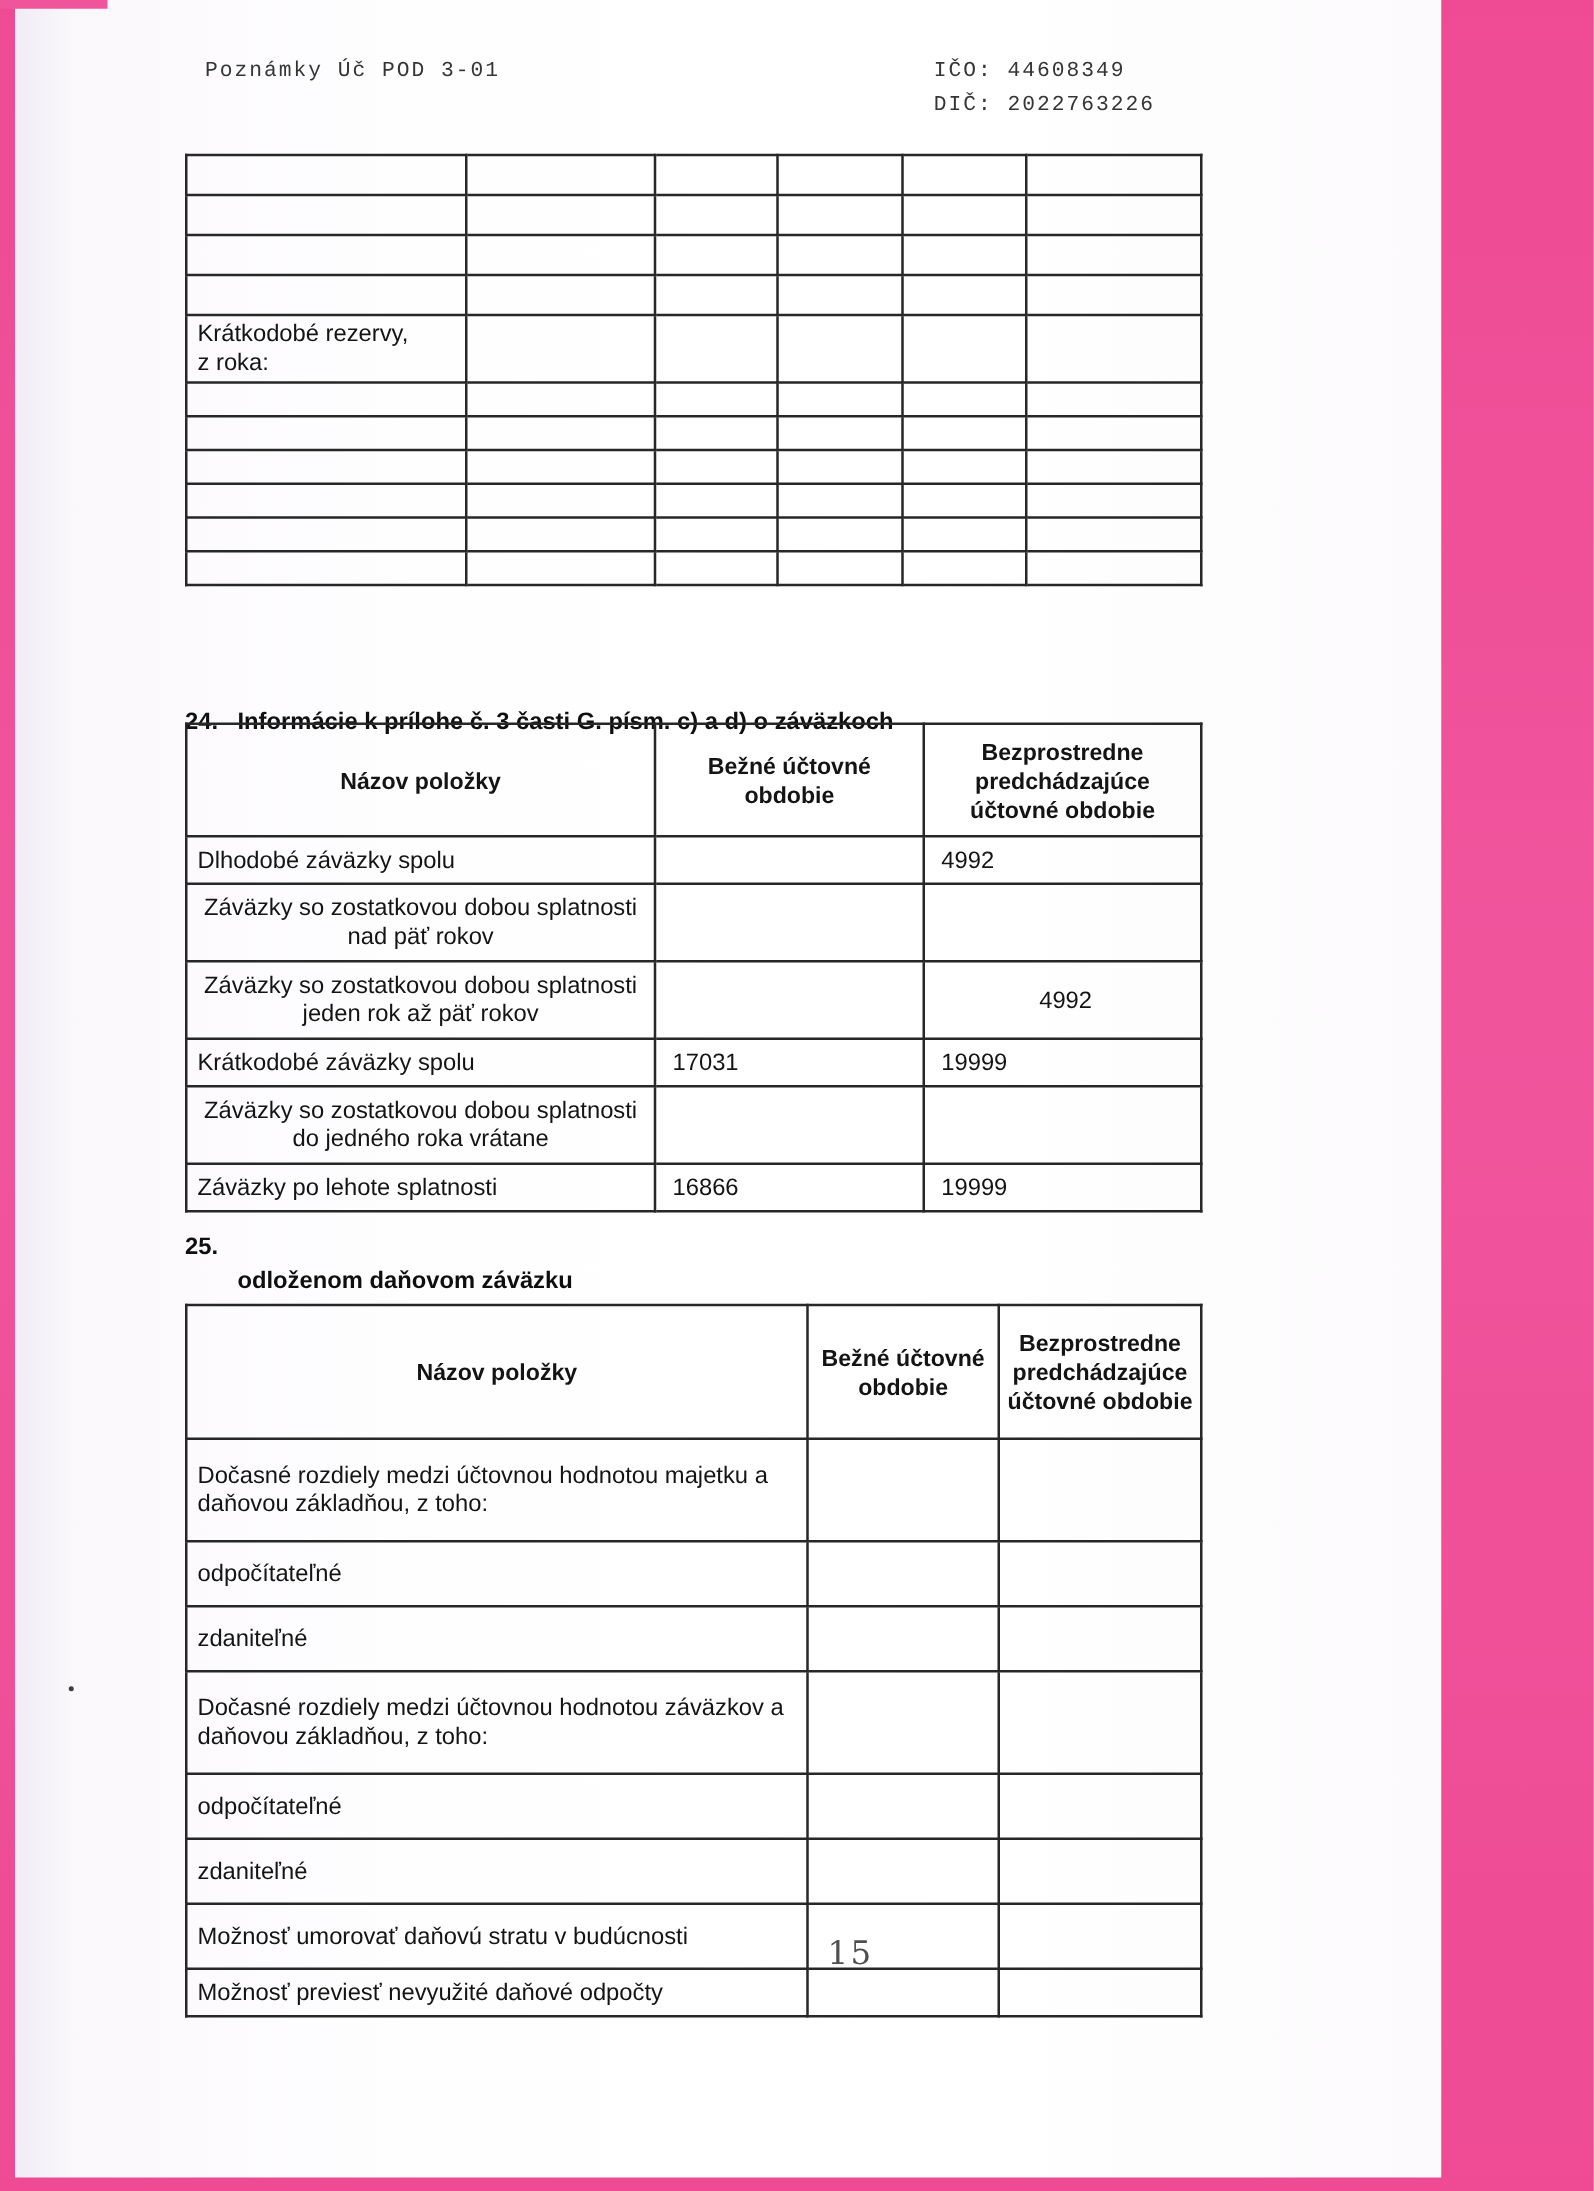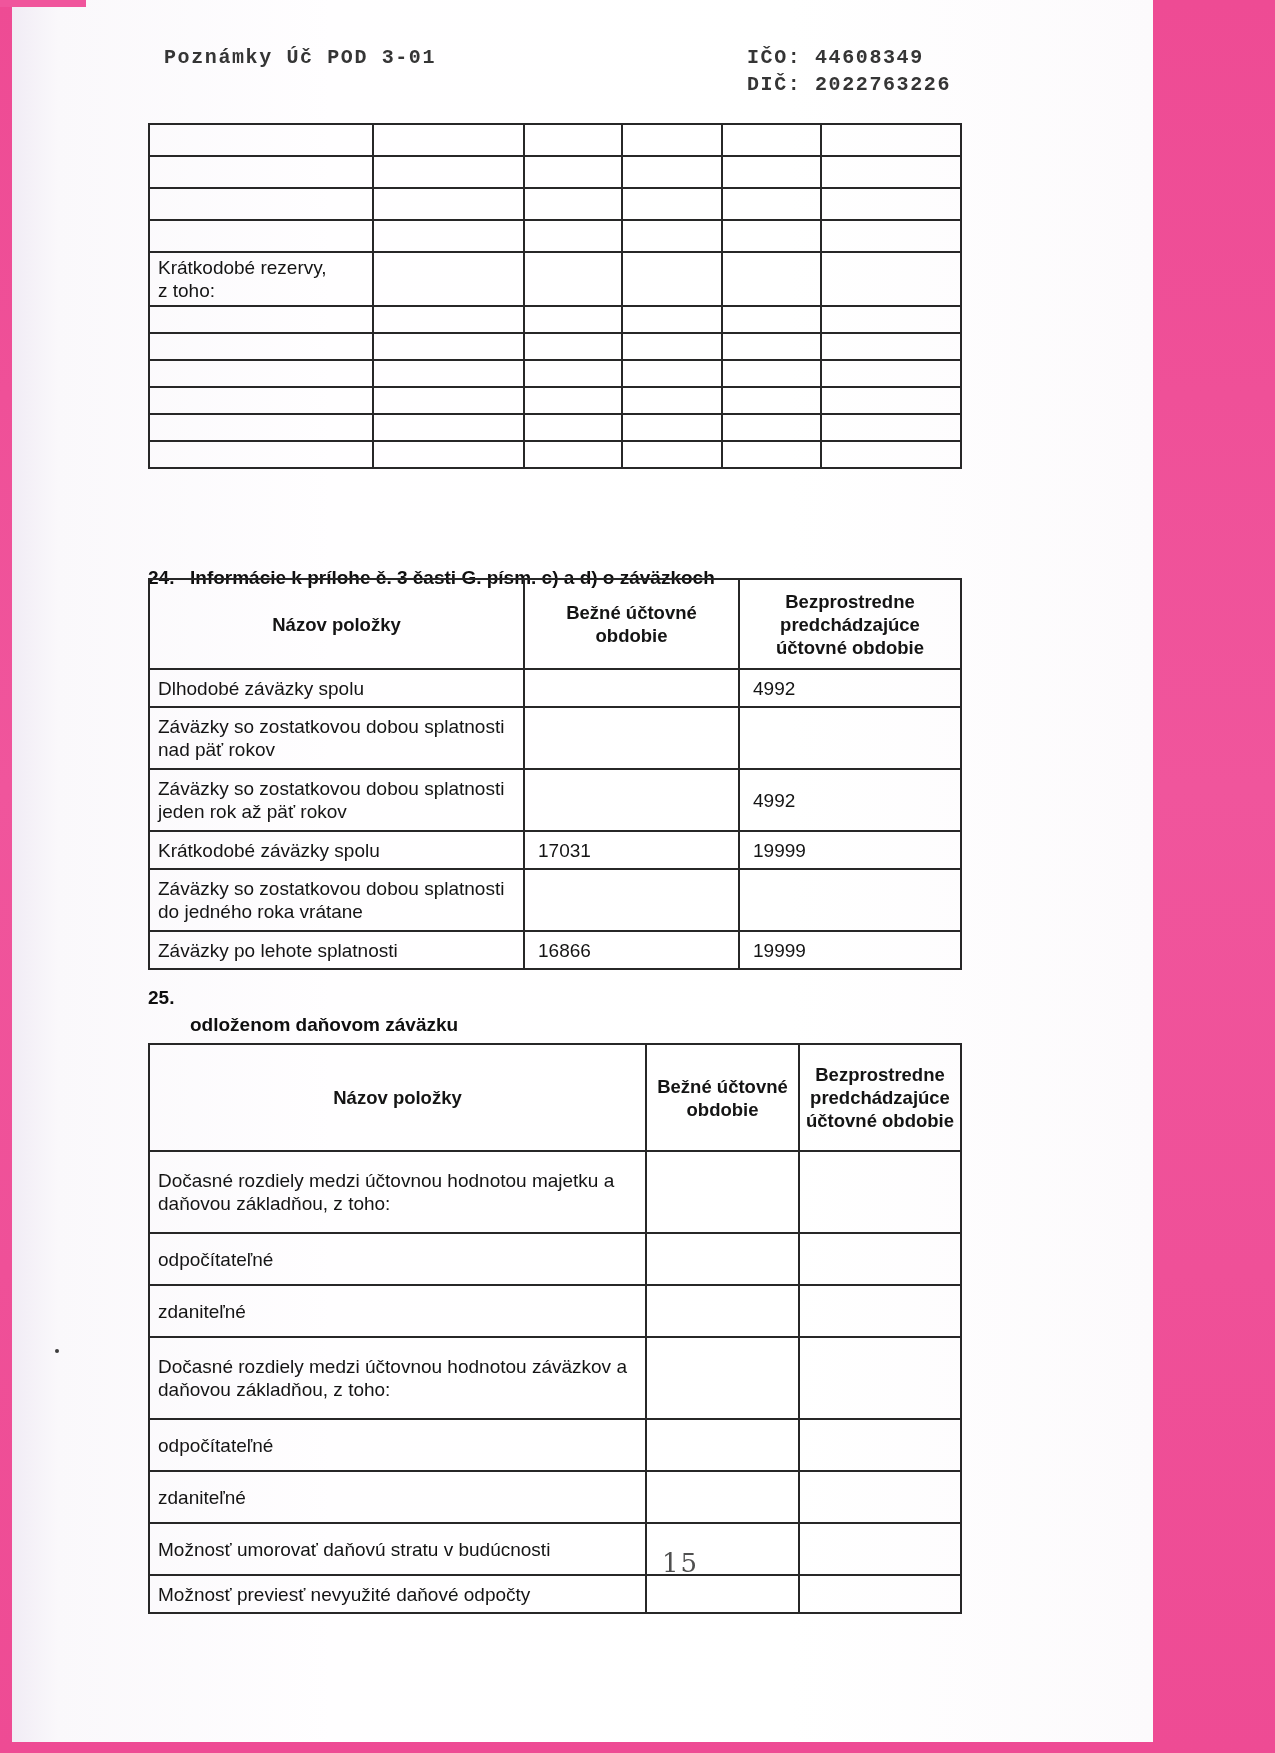--- a/index.html
+++ b/index.html
@@ -12,40 +12,40 @@
     color:#161616;
   }
   .paper {
     position:absolute; left:12px; top:0; width:1141px; height:1742px;
     background: linear-gradient(90deg, #f1ecf5 0%, #faf8fb 4%, #fffeff 28%, #ffffff 68%, #fcfafc 100%);
   }
   .corner-pink { position:absolute; left:0; top:0; width:86px; height:7px; background:#f0559c; }
   .hdr-mono {
     position:absolute;
     font-family:"Liberation Mono","DejaVu Sans Mono",monospace;
-    font-size:20px; font-weight:700; letter-spacing:1.6px; color:#353535;
+    font-size:17px; font-weight:400; letter-spacing:1.6px; color:#353535;
     line-height:27px; white-space:nowrap;
   }
   .hdr-left { left:152px; top:44px; }
   .hdr-right { left:735px; top:44px; }
 
   table.tbl { position:absolute; border-collapse:collapse; table-layout:fixed; background:transparent; }
   .tbl td {
     border:2px solid #272727;
     font-size:19px; color:#141414;
     vertical-align:middle; padding:2px 8px;
     line-height:23px;
     overflow:hidden;
   }
   .t-top { left:136px; top:123px; width:812px; }
   .t24   { left:136px; top:578px; width:812px; }
   .t25   { left:136px; top:1043px; width:812px; }
 
   tr.h27 { height:27px; } tr.h32 { height:32px; } tr.h36 { height:52px;margin-top:38px; }
-  tr.h38 { height:38px; } tr.h52 { height:52px; } tr.h62 { height:62px; }
+  tr.h38 { height:38px; } tr.h52 { height:52px; } tr.h62 { height:62px;text-align:center; }
   tr.h70 { height:82px; } tr.h90 { height:90px; } tr.h107 { height:107px; }
 
   .b { font-weight:400; }
   td.lc { padding:3px 8px; }
   td.val { padding-left:13px;margin-top:48px; }
   td.hc { text-align:center; font-weight:700; font-size:18.5px; padding:4px 5px; line-height:23px; vertical-align:middle; }
 
   .sec-title {
     position:absolute; display:flex;
     font-weight:700; font-size:19px; color:#0f0f0f; line-height:27px;
@@ -111,21 +111,21 @@
         </tr>
       <tr class="h32">
           <td></td>
           <td></td>
           <td></td>
           <td></td>
           <td></td>
           <td></td>
         </tr>
       <tr class="h52">
-        <td class="lc b"><span>Krátkodobé rezervy,</span><br><span>z toho:</span></td>
+        <td class="lc b"><span>Krátkodobé rezervy,</span><br><span>z roka:</span></td>
         <td></td>
           <td></td>
           <td></td>
           <td></td>
           <td></td>
       </tr>
       <tr class="h27">
           <td></td>
           <td></td>
           <td></td>

